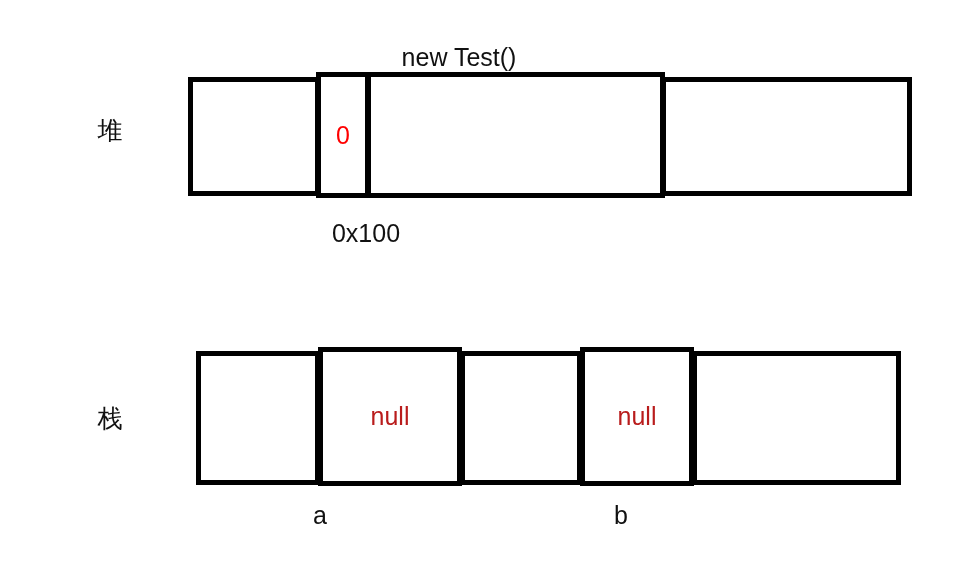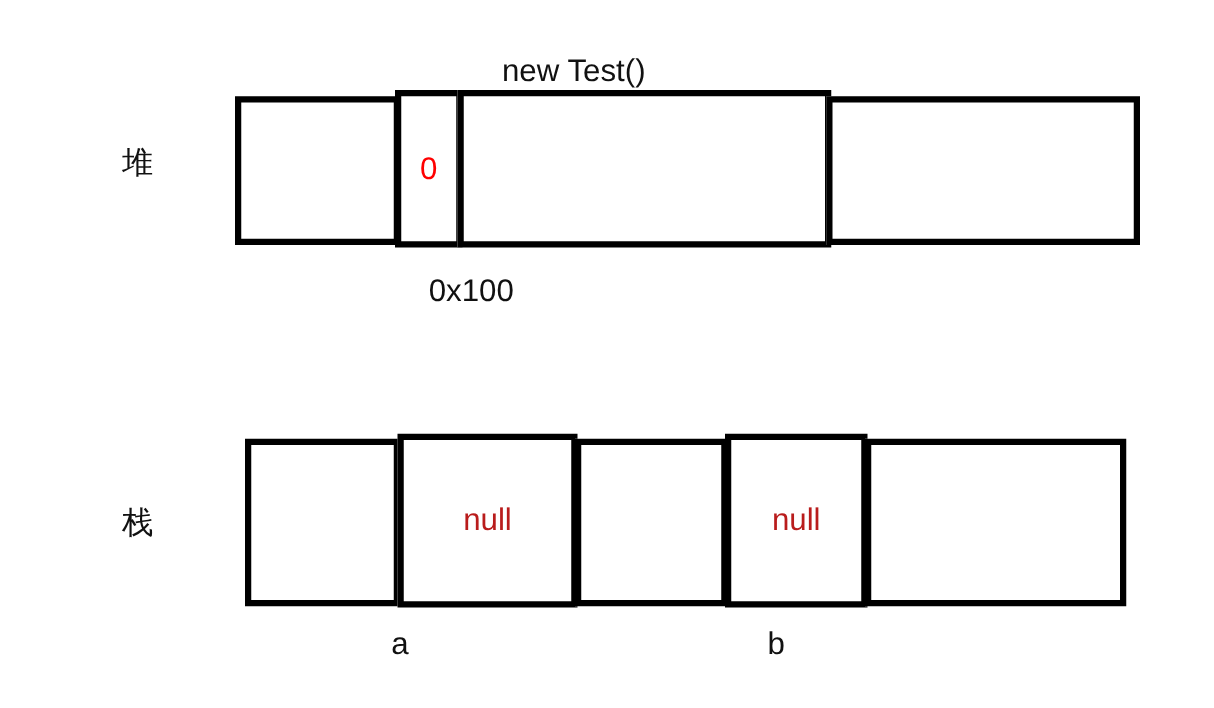--- a/index.html
+++ b/index.html
@@ -71,21 +71,21 @@
   .stack-cell-1 { left: 318px; top: 347px; width: 144px; height: 139px; }
   .stack-cell-2 { left: 460px; top: 351px; width: 122px; height: 134px; }
   .stack-cell-3 { left: 580px; top: 347px; width: 114px; height: 139px; }
   .stack-cell-4 { left: 692px; top: 351px; width: 209px; height: 134px; }
 
   
   .label-heap  { left: 88px;  top: 118px; width: 44px; }
   .label-stack { left: 88px;  top: 406px; width: 44px; }
 
   .ann-new-test { left: 459px; top: 45px;  }
-  .ann-addr     { left: 377px; top: 221px; }
+  .ann-addr     { left: 366px; top: 221px; }
   .ann-var-a    { left: 320px; top: 503px; }
   .ann-var-b    { left: 621px; top: 503px; }
 </style>
 </head>
 <body>
 
 <div id="canvas">
 
   <div class="row-label label-heap">堆</div>
 

